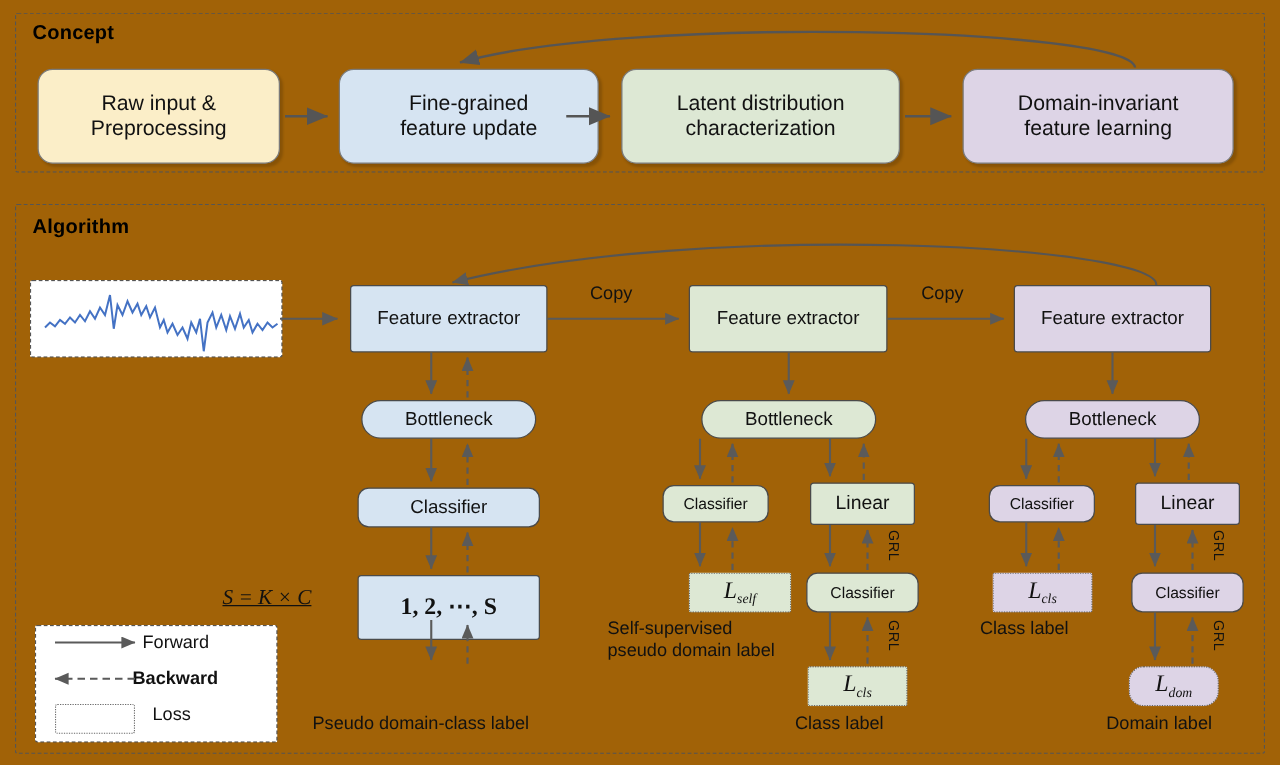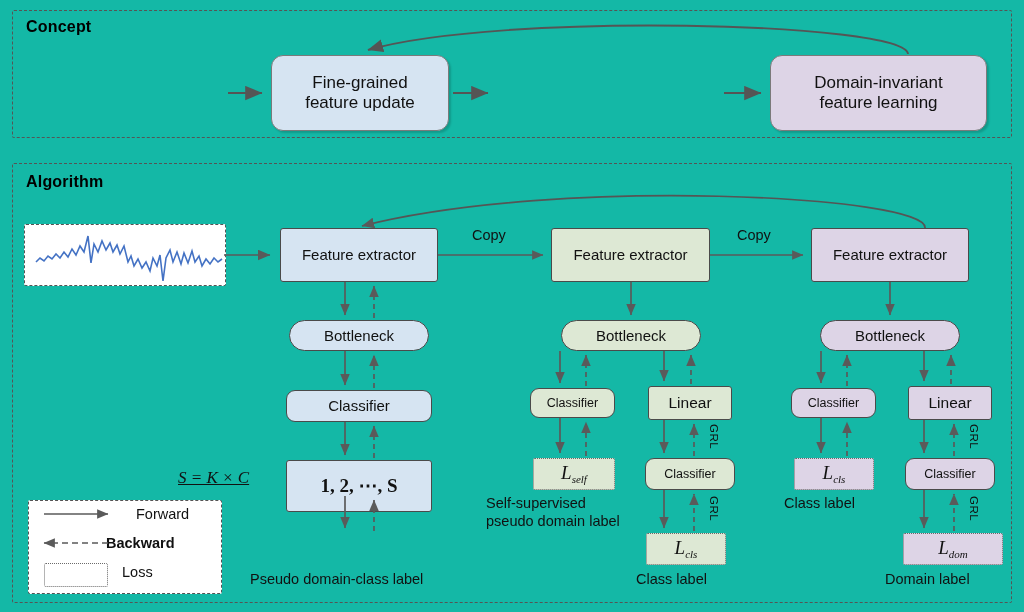--- a/index.html
+++ b/index.html
@@ -1,17 +1,17 @@
 <!DOCTYPE html>
 <html><head>
 <meta charset="utf-8">
 <style>
   html,body{margin:0;padding:0;background:#ffffff;}
   body{font-family:"Liberation Sans",sans-serif;color:#111;}
-  #root{position:relative;width:1024px;height:612px;overflow:hidden;background:#14b8a6;}
+  #root{position:relative;width:1024px;height:612px;overflow:hidden;background:#a16207;}
 
   .panel{position:absolute;border:1.6px dashed #555;border-radius:2px;box-sizing:border-box;}
   .panel-title{position:absolute;font-weight:bold;font-size:16px;color:#000;letter-spacing:.2px;}
 
   .node{position:absolute;box-sizing:border-box;display:flex;align-items:center;
         justify-content:center;text-align:center;line-height:1.15;color:#111;}
   .rect{border:1.6px solid #4a4a4a;border-radius:3px;}
   .round{border:1.6px solid #4a4a4a;border-radius:9px;}
   .pill{border:1.6px solid #4a4a4a;border-radius:999px;}
   .concept-box{border:1.6px solid #7a7a7a;border-radius:12px;font-size:17px;
@@ -37,28 +37,40 @@
   svg.wires{position:absolute;left:0;top:0;width:1024px;height:612px;pointer-events:none;}
 </style>
 </head>
 <body>
 
 <div id="root">
 
   <div class="panel" style="left:12px;top:10px;width:1000px;height:128px;"></div>
   <div class="panel-title" style="left:26px;top:18px;">Concept</div>
 
-
-  <div class="node concept-box blue" style="left:271px;top:55px;width:178px;height:76px;">
+  <div class="node concept-box yellow" style="left:30px;top:55px;width:194px;height:76px;">
+    <div>
+      <div>Raw input &amp;</div>
+      <div>Preprocessing</div>
+    </div>
+  </div>
+
+  <div class="node concept-box blue" style="left:271px;top:55px;width:208px;height:76px;">
     <div>
       <div>Fine-grained</div>
       <div>feature update</div>
     </div>
   </div>
 
+  <div class="node concept-box green" style="left:497px;top:55px;width:223px;height:76px;">
+    <div>
+      <div>Latent distribution</div>
+      <div>characterization</div>
+    </div>
+  </div>
 
   <div class="node concept-box purple" style="left:770px;top:55px;width:217px;height:76px;">
     <div>
       <div>Domain-invariant</div>
       <div>feature learning</div>
     </div>
   </div>
 
   <div class="panel" style="left:12px;top:163px;width:1000px;height:440px;"></div>
   <div class="panel-title" style="left:26px;top:173px;">Algorithm</div>
@@ -96,21 +108,21 @@
   </div>
 
   <div class="node round green" style="left:530px;top:388px;width:85px;height:30px;font-size:12.5px;">
     <span>Classifier</span>
   </div>
 
   <div class="node rect green" style="left:648px;top:386px;width:84px;height:34px;font-size:15.5px;">
     <span>Linear</span>
   </div>
 
-  <div class="node loss green" style="left:533px;top:458px;width:82px;height:32px;">
+  <div class="node loss green" style="left:551px;top:458px;width:82px;height:32px;">
     <span class="losslab"><span class="cal">L</span><sub>self</sub></span>
   </div>
   <div class="lbl-c" style="left:486px;top:494px;width:176px;">
     <div>Self-supervised</div>
     <div>pseudo domain label</div>
   </div>
 
   <div class="node round green" style="left:645px;top:458px;width:90px;height:32px;font-size:12.5px;">
     <span>Classifier</span>
   </div>
@@ -143,30 +155,30 @@
 
   <div class="node loss purple" style="left:794px;top:458px;width:80px;height:32px;">
     <span class="losslab"><span class="cal">L</span><sub>cls</sub></span>
   </div>
   <div class="lbl-c" style="left:784px;top:494px;width:100px;">Class label</div>
 
   <div class="node round purple" style="left:905px;top:458px;width:90px;height:32px;font-size:12.5px;">
     <span>Classifier</span>
   </div>
 
-  <div class="node loss purple" style="left:903px;top:533px;width:100px;height:32px;">
+  <div class="node loss purple" style="left:903px;top:533px;width:72px;height:32px;border-radius:12px;">
     <span class="losslab"><span class="cal">L</span><sub>dom</sub></span>
   </div>
   <div class="lbl-c" style="left:885px;top:570px;width:120px;">Domain label</div>
 
   <div class="grl" style="left:968px;top:424px;">GRL</div>
   <div class="grl" style="left:968px;top:496px;">GRL</div>
 
   <div class="dashbox" style="position:absolute;left:28px;top:500px;width:192px;height:92px;"></div>
-  <div class="lbl" style="left:136px;top:506px;">Forward</div>
+  <div class="lbl" style="left:114px;top:506px;">Forward</div>
   <div class="lbl" style="left:106px;top:535px;font-weight:bold;">Backward</div>
   <div class="lbl" style="left:122px;top:564px;">Loss</div>
   <div class="loss" style="position:absolute;left:44px;top:563px;width:62px;height:22px;background:#fff;"></div>
 
   <svg class="wires" viewBox="0 0 1024 612">
     <defs>
       <marker id="ah" markerWidth="9" markerHeight="9" refX="7.2" refY="3.2" orient="auto" markerUnits="strokeWidth">
         <path d="M0,0 L7.4,3.2 L0,6.4 z" fill="#5a5a5a"></path>
       </marker>
       <marker id="ahs" markerWidth="8" markerHeight="8" refX="6.4" refY="2.8" orient="auto" markerUnits="strokeWidth">

